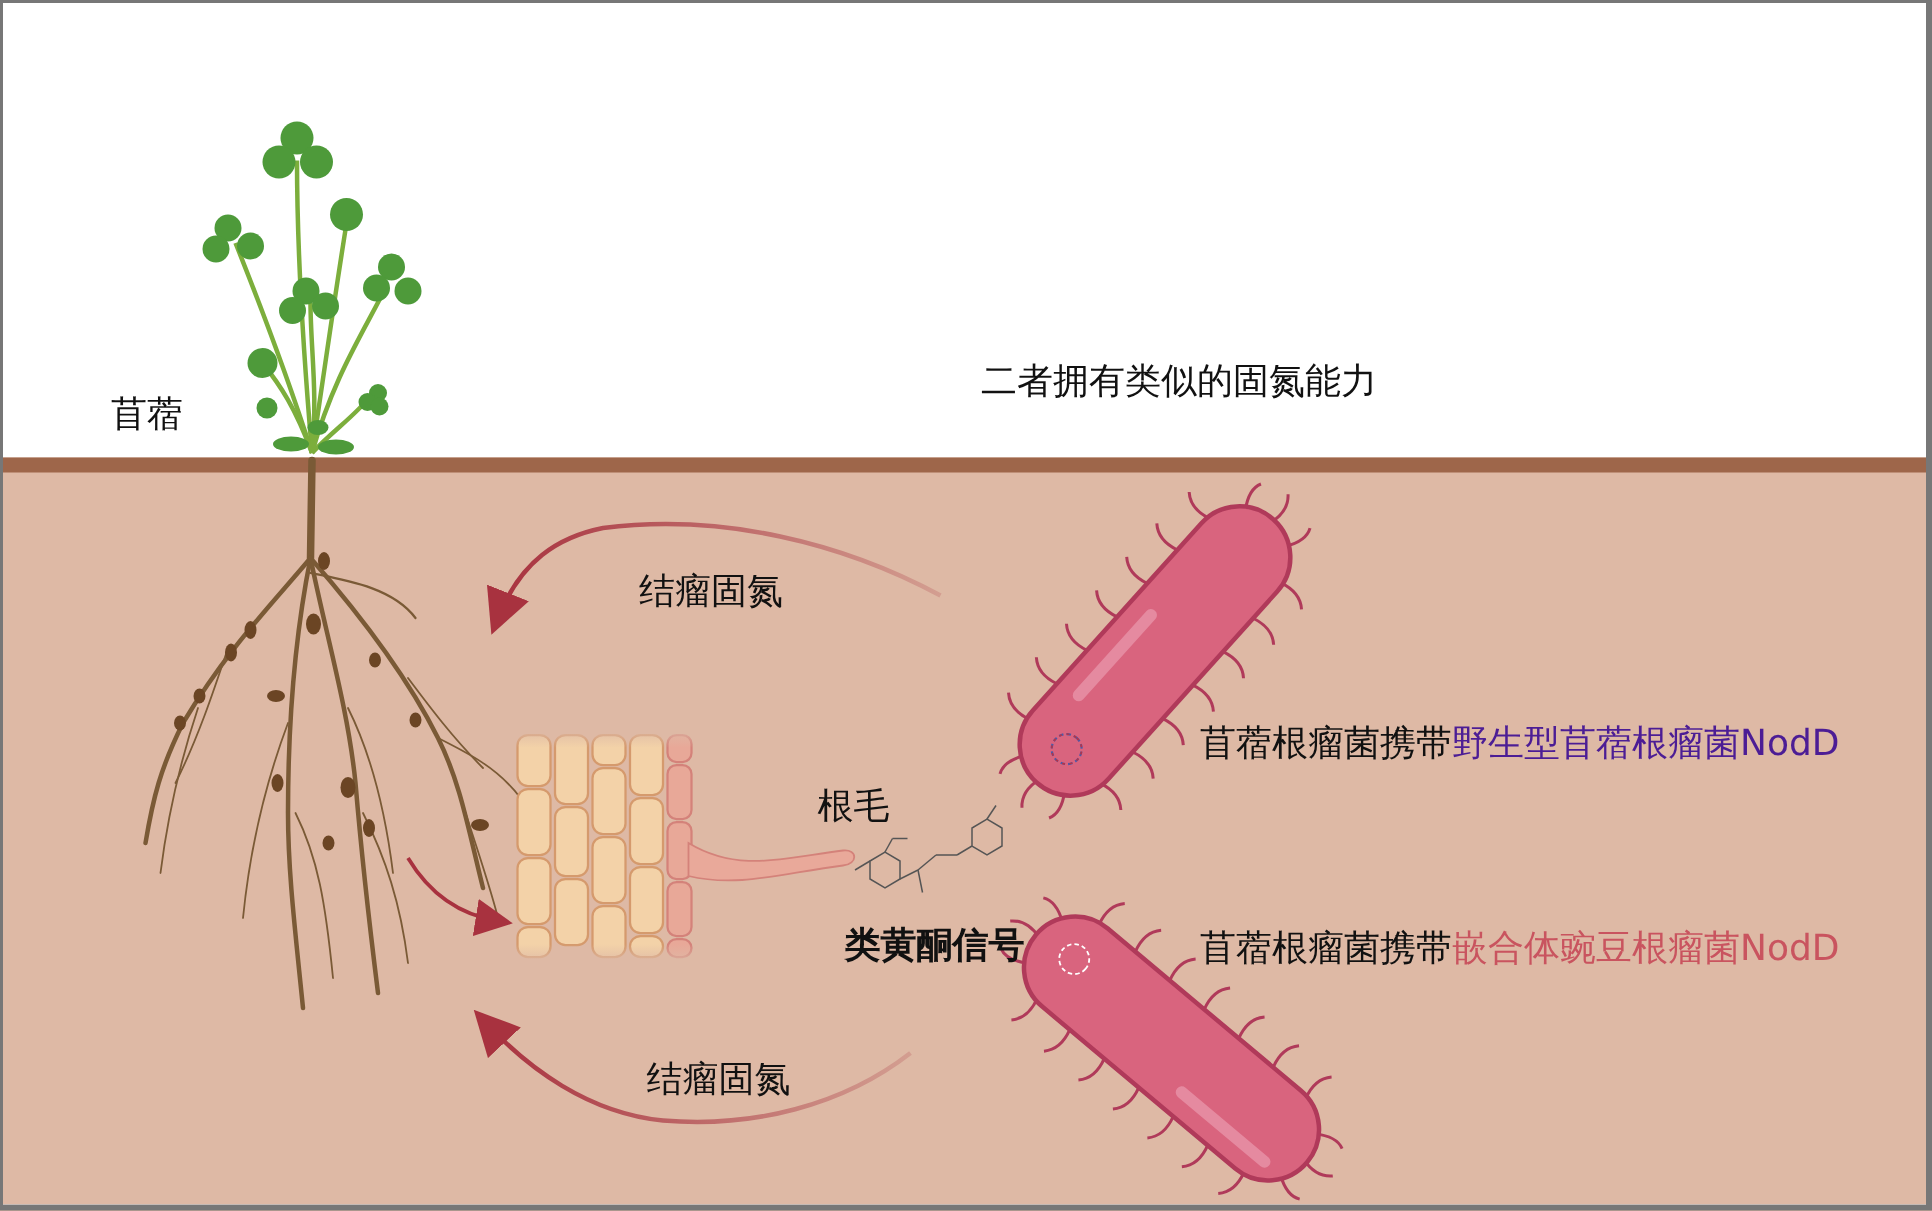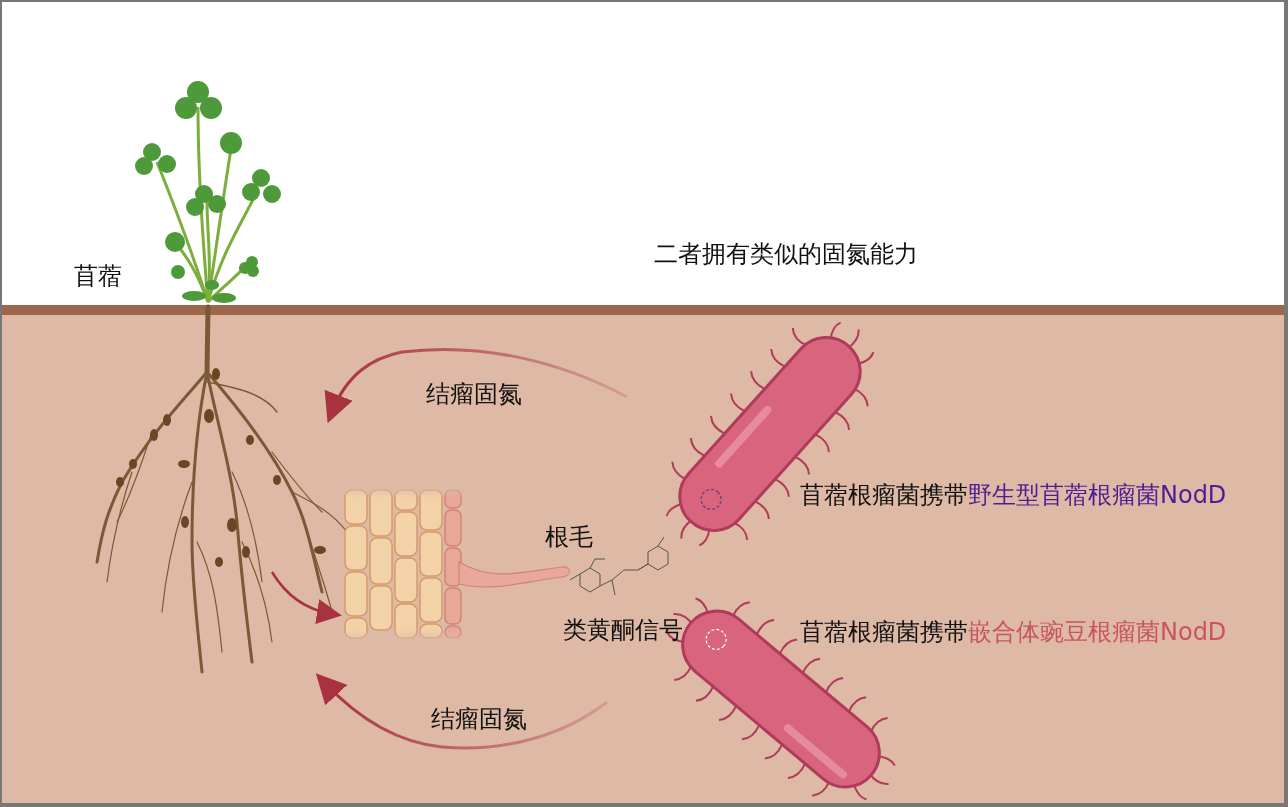--- a/index.html
+++ b/index.html
@@ -207,21 +207,21 @@
       <rect x="-118" y="-34" width="236" height="68" rx="34" fill="#d9647e" stroke="#b03a5a" stroke-width="3"></rect>
       <rect x="20" y="14" width="80" height="8" rx="4" fill="#e58aa0"></rect>
       <circle cx="-88" cy="-4" r="10" fill="none" stroke="#ffffff" stroke-width="1.2" stroke-dasharray="3 2"></circle>
     </g>
   </svg>
 
   <div class="lbl" style="left:72px; top:262px;">苜蓿</div>
   <div class="lbl" style="left:652px; top:240px;">二者拥有类似的固氮能力</div>
   <div class="lbl" style="left:424px; top:380px;">结瘤固氮</div>
   <div class="lbl" style="left:515px; top:523px;margin-left:28px;">根毛</div>
-  <div class="lbl" style="left:561px; top:616px;">类黄酮信号</div>
+  <div class="lbl" style="left:561px; top:616px;font-weight:bold;">类黄酮信号</div>
   <div class="lbl" style="left:429px; top:705px;">结瘤固氮</div>
 
   <div class="lbl" style="left:798px; top:481px;">
     <span>苜蓿根瘤菌携带</span><span class="blue">野生型苜蓿根瘤菌</span><span class="blue bold">NodD</span>
   </div>
   <div class="lbl" style="left:798px; top:618px;">
     <span>苜蓿根瘤菌携带</span><span class="red">嵌合体豌豆根瘤菌</span><span class="red bold">NodD</span>
   </div>
 </div>
 

